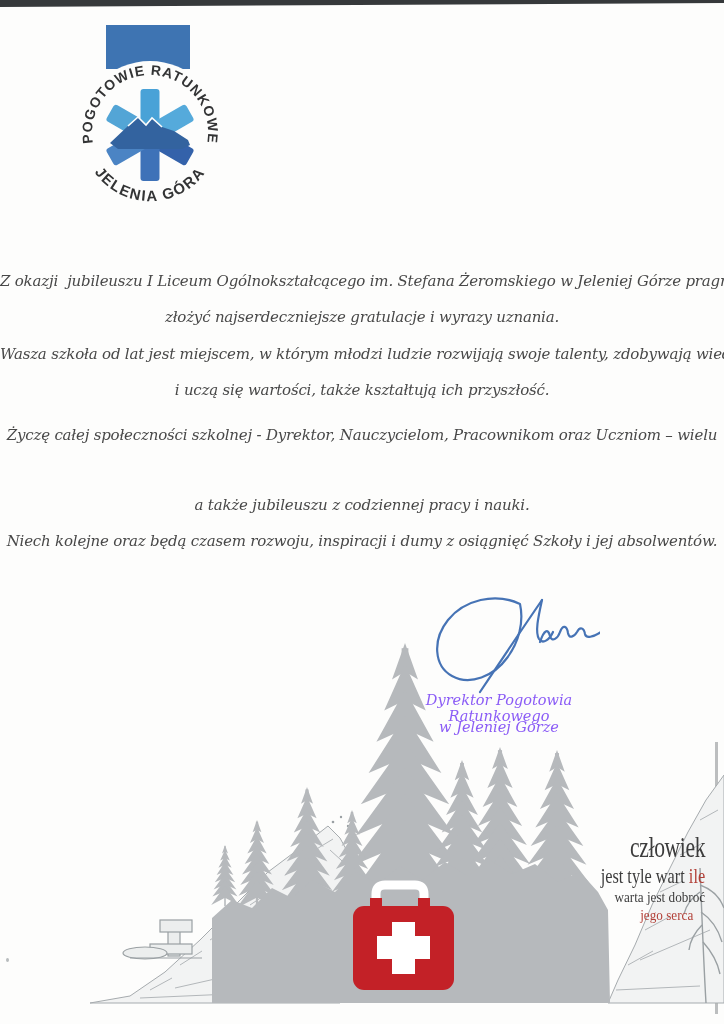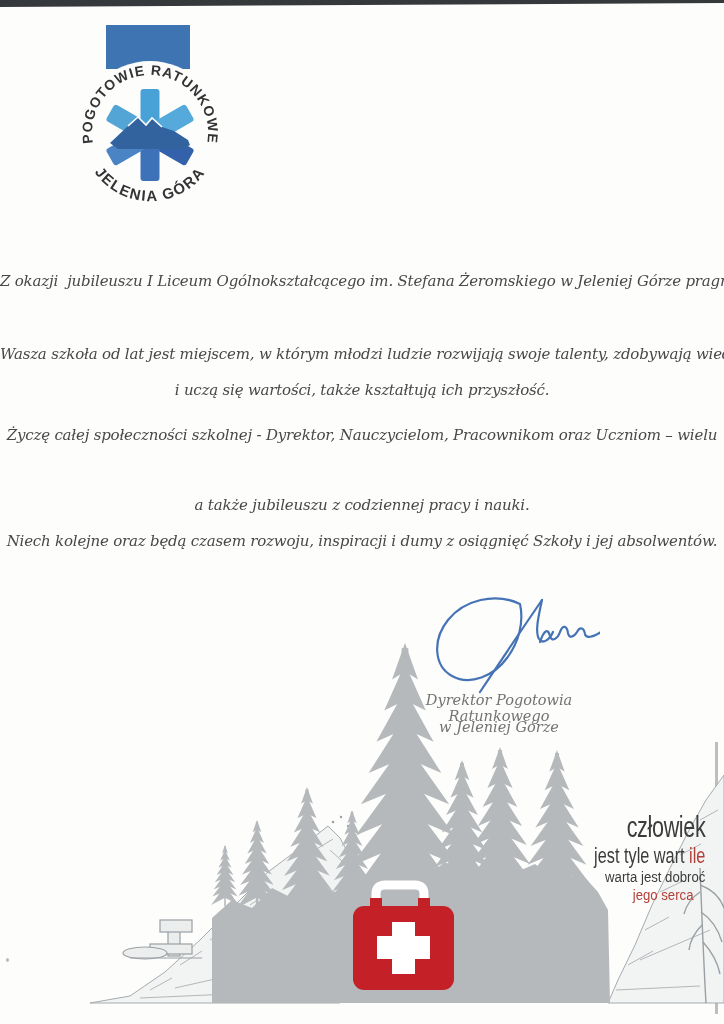--- a/index.html
+++ b/index.html
@@ -15,29 +15,29 @@
   .logo text{font-family:"Liberation Sans",sans-serif;font-weight:bold;fill:#333435;}
   
   .lline{position:absolute;left:0;right:0;text-align:center;white-space:pre;
          font-family:"DejaVu Serif",serif;font-style:italic;font-size:15px;
          letter-spacing:-0.2px;color:#484848;}
   .l1{top:272px}.l2{top:308px}.l3{top:345px}.l4{top:381px}
   .l5{top:426px}.l6{top:461px}.l7{top:496px}.l8{top:532px}
   
   .signature{position:absolute;left:420px;top:592px;}
   .sigline{position:absolute;left:393px;width:212px;text-align:center;
-           font-family:"DejaVu Serif",serif;font-style:italic;font-size:14.5px;color:#737373;}
+           font-family:"DejaVu Serif",serif;font-style:italic;font-size:14.5px;color:#8b5cf6;}
   .sig1{top:692px}.sig2{top:719px}
   
   .watermark{position:absolute;left:0;top:600px;}
   
   .kit{position:absolute;left:346px;top:876px;}
   
-  .motto{position:absolute;right:19px;top:812px;text-align:right;line-height:1;
-         color:#3c3c3c;font-family:Liberation Sans, sans-serif;}
+  .motto{position:absolute;right:19px;top:832px;text-align:right;line-height:1;
+         color:#3c3c3c;font-family:Liberation Serif, serif;}
   .motto-l1{font-size:30px;letter-spacing:-0.5px;transform:scaleX(.72);transform-origin:100% 50%;}
   .motto-l2{font-size:22px;margin-top:3px;transform:scaleX(.74);transform-origin:100% 50%;}
   .motto-l3{font-size:15.5px;margin-top:2px;transform:scaleX(.85);transform-origin:100% 50%;}
   .motto-l4{font-size:15.5px;margin-top:2px;padding-right:14px;transform:scaleX(.85);transform-origin:100% 50%;}
   .red{color:#b24038;}
 </style>
 </head>
 <body>
 
 <div class="page">
@@ -146,20 +146,21 @@
       <rect x="-9.5" y="-46" width="19" height="46" rx="3" fill="#4b84c4" transform="rotate(240)"></rect>
       <rect x="-9.5" y="-46" width="19" height="46" rx="3" fill="#53a5d6" transform="rotate(300)"></rect>
     </g>
     <g>
       <polygon points="40,125 58,108 68,99 76,107 82,100 92,109 104,113 118,122 120,127 112,131 48,131" fill="#33639f"></polygon>
       <polyline points="58,108 68,99 76,107 82,100 92,109" fill="none" stroke="#fdfdfc" stroke-width="1.6"></polyline>
     </g>
   </svg>
 
   <div class="lline l1">Z okazji  jubileuszu I Liceum Ogólnokształcącego im. Stefana Żeromskiego w Jeleniej Górze pragnę</div>
+  <div class="lline l2">złożyć najserdeczniejsze gratulacje i wyrazy uznania.</div>
   <div class="lline l3">Wasza szkoła od lat jest miejscem, w którym młodzi ludzie rozwijają swoje talenty, zdobywają wiedzę</div>
   <div class="lline l4">i uczą się wartości, także kształtują ich przyszłość.</div>
   <div class="lline l5">Życzę całej społeczności szkolnej - Dyrektor, Nauczycielom, Pracownikom oraz Uczniom – wielu</div>
   <div class="lline l7">a także jubileuszu z codziennej pracy i nauki.</div>
   <div class="lline l8">Niech kolejne oraz będą czasem rozwoju, inspiracji i dumy z osiągnięć Szkoły i jej absolwentów.</div>
 
   <svg class="signature" width="180" height="105" viewBox="0 0 180 105" aria-hidden="true">
     <g fill="none" stroke="#4673b5" stroke-width="2.2" stroke-linecap="round">
       <path d="M 100,12 C 75,0 44,8 28,28 C 12,48 14,74 32,84 C 50,94 74,84 87,66 C 99,50 104,30 100,12"></path>
       <path d="M 60,100 C 80,70 100,40 122,8"></path>

